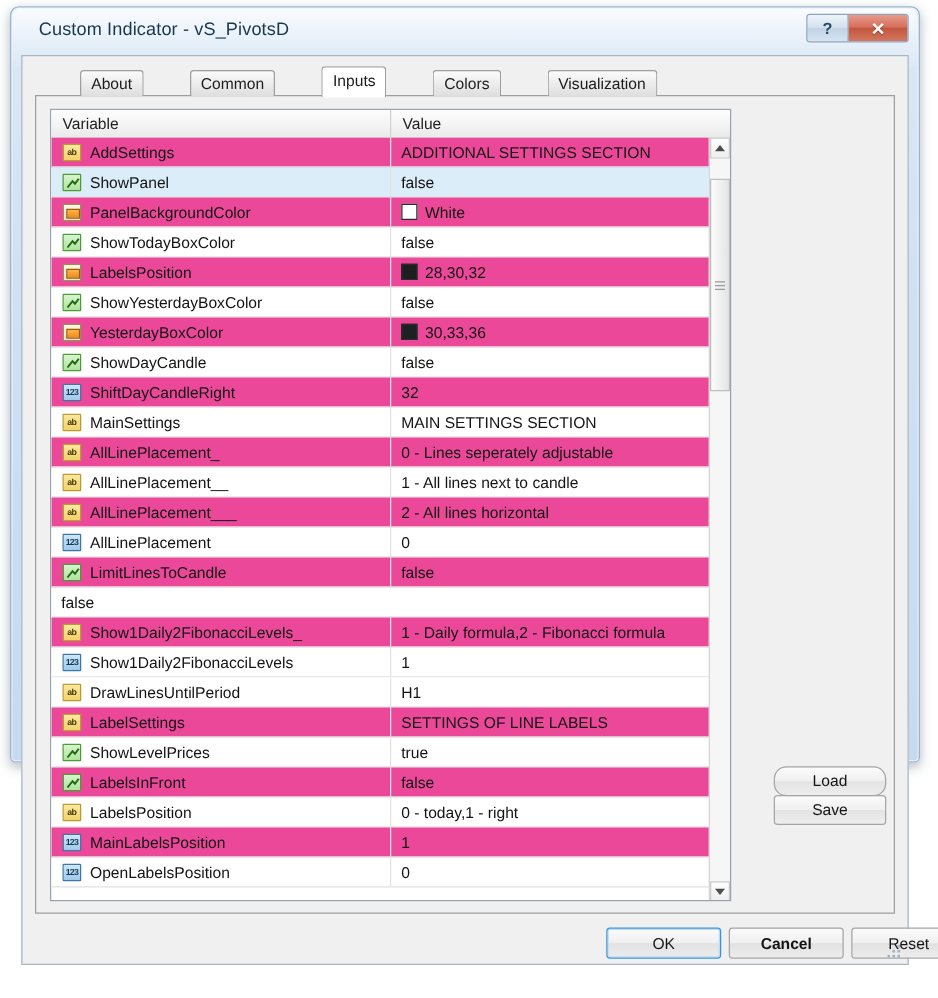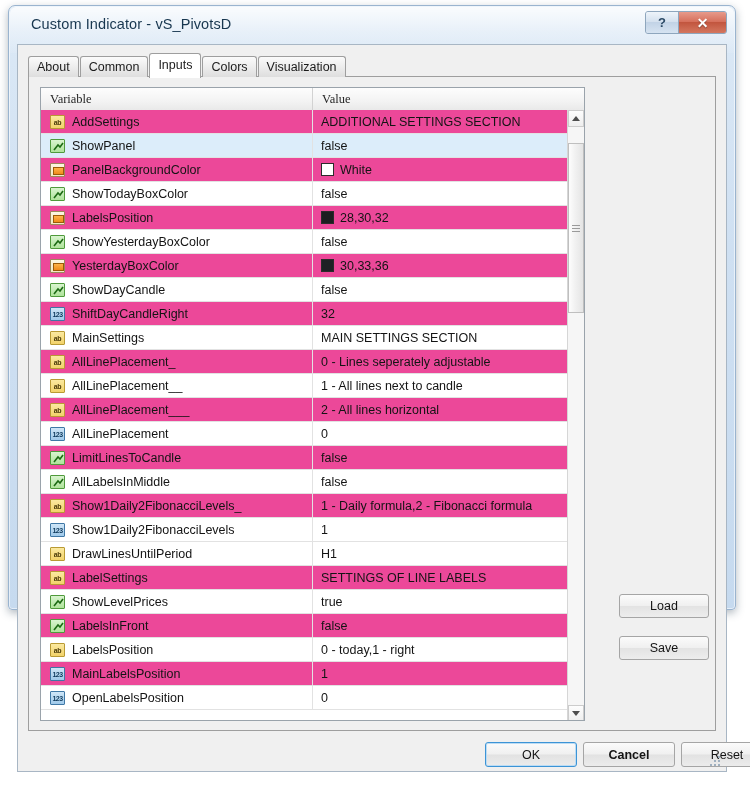--- a/index.html
+++ b/index.html
@@ -88,21 +88,21 @@
     padding:0 8px;
     margin-right:1px;
     font-size:12.5px;
     color:#1b1b1b;
     background: linear-gradient(180deg,#fbfbfb 0%,#ebebeb 55%,#dedede 100%);
     border:1px solid #9e9e9e;
     border-bottom:none;
     border-radius:3px 3px 0 0;
     cursor:default;
     white-space:nowrap;
-    position:relative; top:0;
+    position:relative; top:0;margin-left:36px;
   }
   .tab.active {
     height:24px; line-height:23px;
     background:#ffffff;
     border-color:#9e9e9e;
     z-index:6;
     margin-bottom:-1px;
   }
 
   
@@ -124,21 +124,20 @@
     border:1px solid #9aa3ab;
     box-sizing:border-box;
     overflow:hidden;
   }
   #grid-head {
     position:relative;
     height:22px;
     background: linear-gradient(180deg,#fdfdfd 0%, #f3f3f3 60%, #e9e9e9 100%);
     border-bottom:1px solid #c8c8c8;
     display:flex;
-    font-family:Liberation Serif, serif;
   }
   .head-cell {
     font-size:12.5px; color:#1f1f1f;
     line-height:22px;
     padding-left:9px;
     box-sizing:border-box;
     white-space:nowrap;
   }
   #head-variable { width:272px; border-right:1px solid #d2d2d2; }
   #head-value { flex:1; }
@@ -290,21 +289,21 @@
     width:90px; height:24px;
     font-size:12.5px;
     color:#141414;
     background: linear-gradient(180deg,#fbfbfb 0%, #f0f0f0 48%, #e3e3e3 52%, #ededed 100%);
     border:1px solid #a5a5a5;
     border-radius:3px;
     display:flex; align-items:center; justify-content:center;
     box-sizing:border-box;
     cursor:default;
   }
-  #btn-load { top:517px; }
+  #btn-load { top:536px;border-radius:10px; }
   #btn-save { top:559px;text-align:right; }
 
   
   .bottom-btn {
     position:absolute;
     width:92px; height:25px;
     font-size:12.5px;
     color:#141414;
     background: linear-gradient(180deg,#fbfbfb 0%, #f0f0f0 48%, #e2e2e2 52%, #ececec 100%);
     border:1px solid #a5a5a5;
@@ -527,28 +526,20 @@
                     <path d="M2 9 L6 4 L8 6 L11 2" stroke="#1d6b14" stroke-width="1.6" fill="none"></path>
                   </svg>
                 </span>
                 <span class="var-label">LimitLinesToCandle</span>
               </div>
               <div class="cell-val">
                 <span class="val-label">false</span>
               </div>
             </div>
             <div class="row">
-              <div class="cell-var">
-                <span class="tyicon ty-bool">
-                  <svg class="bsvg" width="13" height="12" viewBox="0 0 13 12">
-                    <path d="M2 9 L6 4 L8 6 L11 2" stroke="#1d6b14" stroke-width="1.6" fill="none"></path>
-                  </svg>
-                </span>
-                <span class="var-label">AllLabelsInMiddle</span>
-              </div>
               <div class="cell-val">
                 <span class="val-label">false</span>
               </div>
             </div>
             <div class="row alt">
               <div class="cell-var">
                 <span class="tyicon ty-string">ab</span>
                 <span class="var-label">Show1Daily2FibonacciLevels_</span>
               </div>
               <div class="cell-val">

